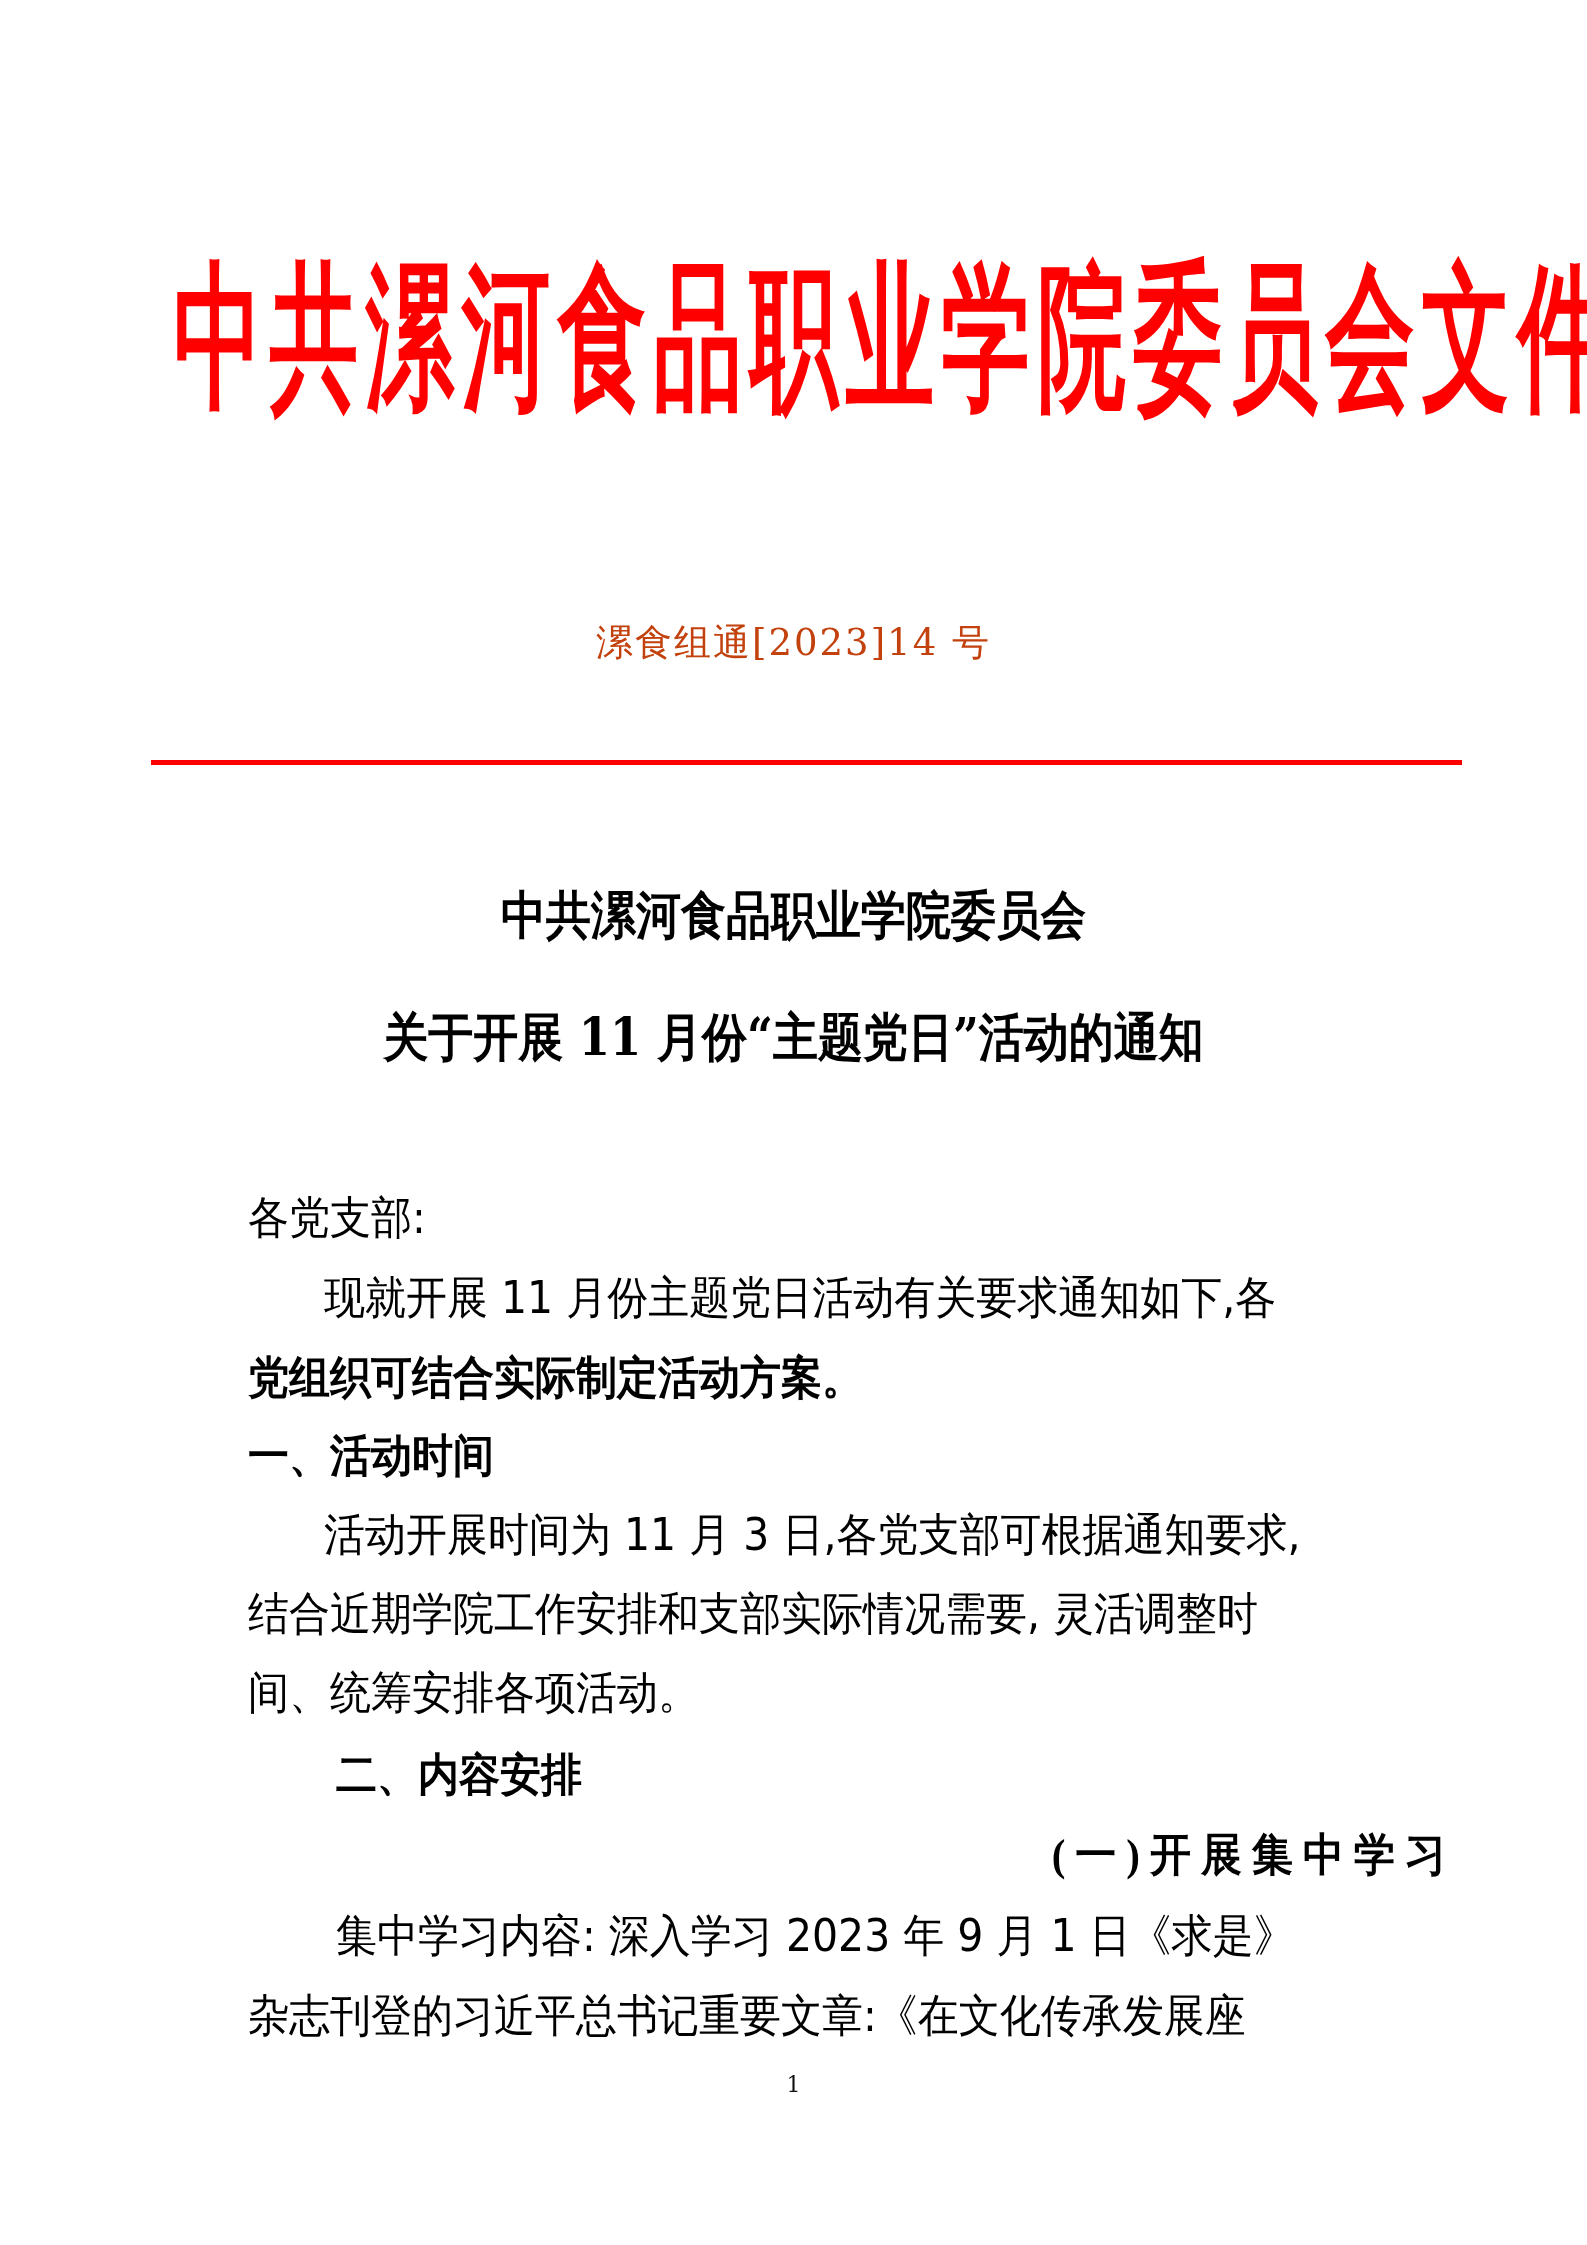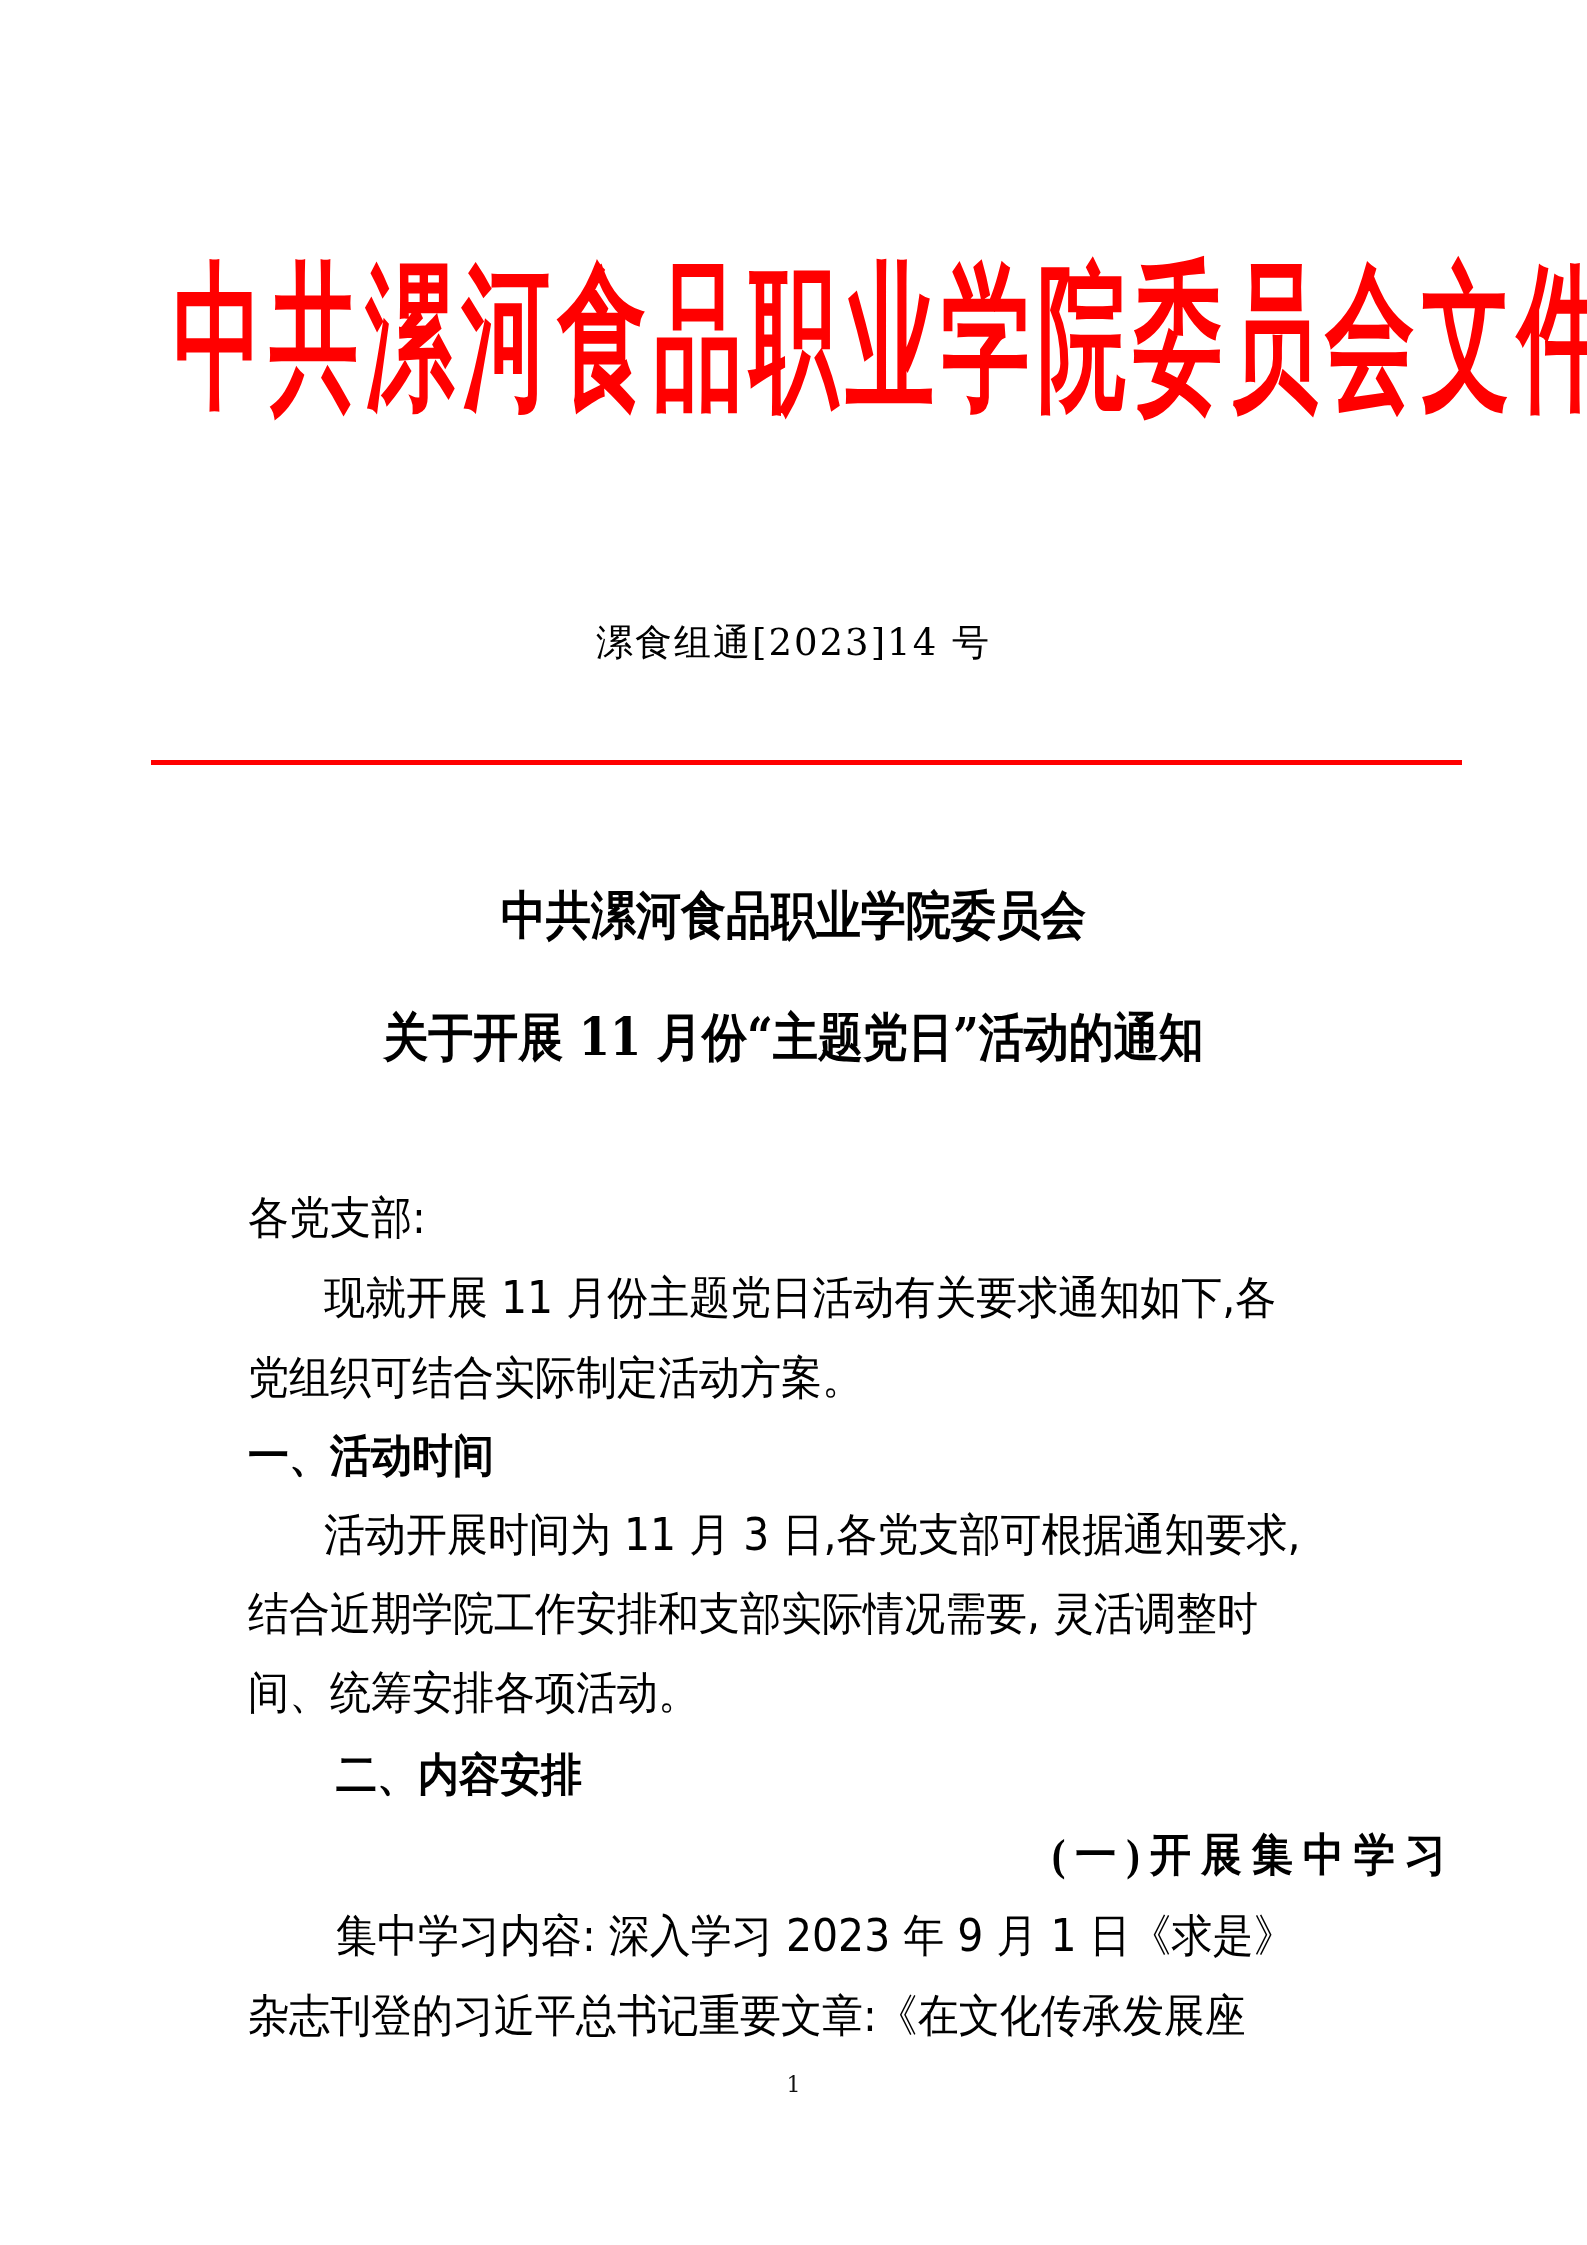--- a/index.html
+++ b/index.html
@@ -10,21 +10,21 @@
     position: absolute; left: 170px; top: 248px; width: 1260px; height: 180px;
     display: flex; justify-content: space-between; align-items: center;
     color: #ff0000;
     font-family: "DejaVu Serif", serif;
     font-size: 96px; font-weight: bold;
   }
   .red-header span { display: inline-block; transform: scaleY(1.65) scaleX(0.92); transform-origin: center; line-height: 1; }
 
   .doc-number {
     position: absolute; left: 0; top: 618px; width: 1587px; text-align: center;
-    font-family: "DejaVu Serif", serif; font-size: 37px; color: #000000;
+    font-family: "DejaVu Serif", serif; font-size: 37px; color: #c2410c;
     letter-spacing: 2px;
   }
 
   .red-rule {
     position: absolute; left: 151px; top: 760px; width: 1311px; height: 5px; background: #ff0000;
   }
 
   .title-line {
     position: absolute; left: 0; width: 1587px; text-align: center;
     font-family: "DejaVu Serif", serif; font-weight: bold; color: #000;
@@ -84,21 +84,21 @@
     <span>关于开展 11 月份“主题党日”活动的通知</span>
   </div>
 
   <div class="body-line" style="top:1198px;">
     <span class="txt">各党支部:</span>
   </div>
 
   <div class="body-line indent" style="top:1278px;">
     <span class="txt">现就开展 11 月份主题党日活动有关要求通知如下,各</span>
   </div>
-  <div class="body-line" style="top:1358px;">
+  <div class="body-line" style="top:1358px;font-weight:bold;">
     <span class="txt">党组织可结合实际制定活动方案。</span>
   </div>
 
   <div class="body-line heading" style="top:1436px;">
     <span class="txt">一、活动时间</span>
   </div>
 
   <div class="body-line indent" style="top:1515px;">
     <span class="txt">活动开展时间为 11 月 3 日,各党支部可根据通知要求,</span>
   </div>

